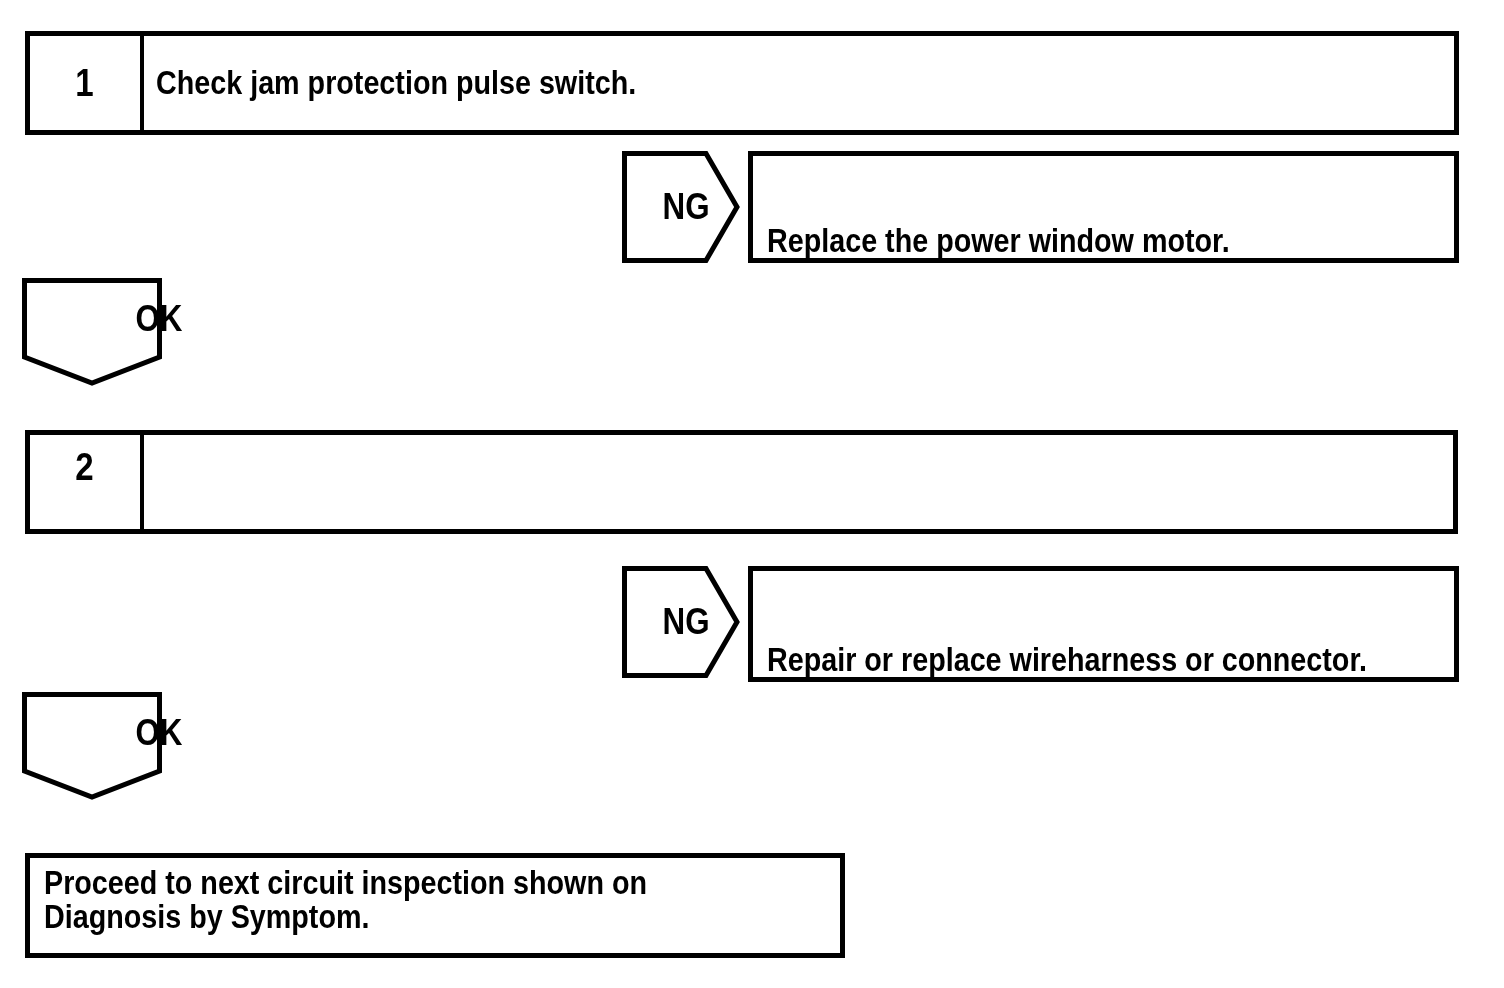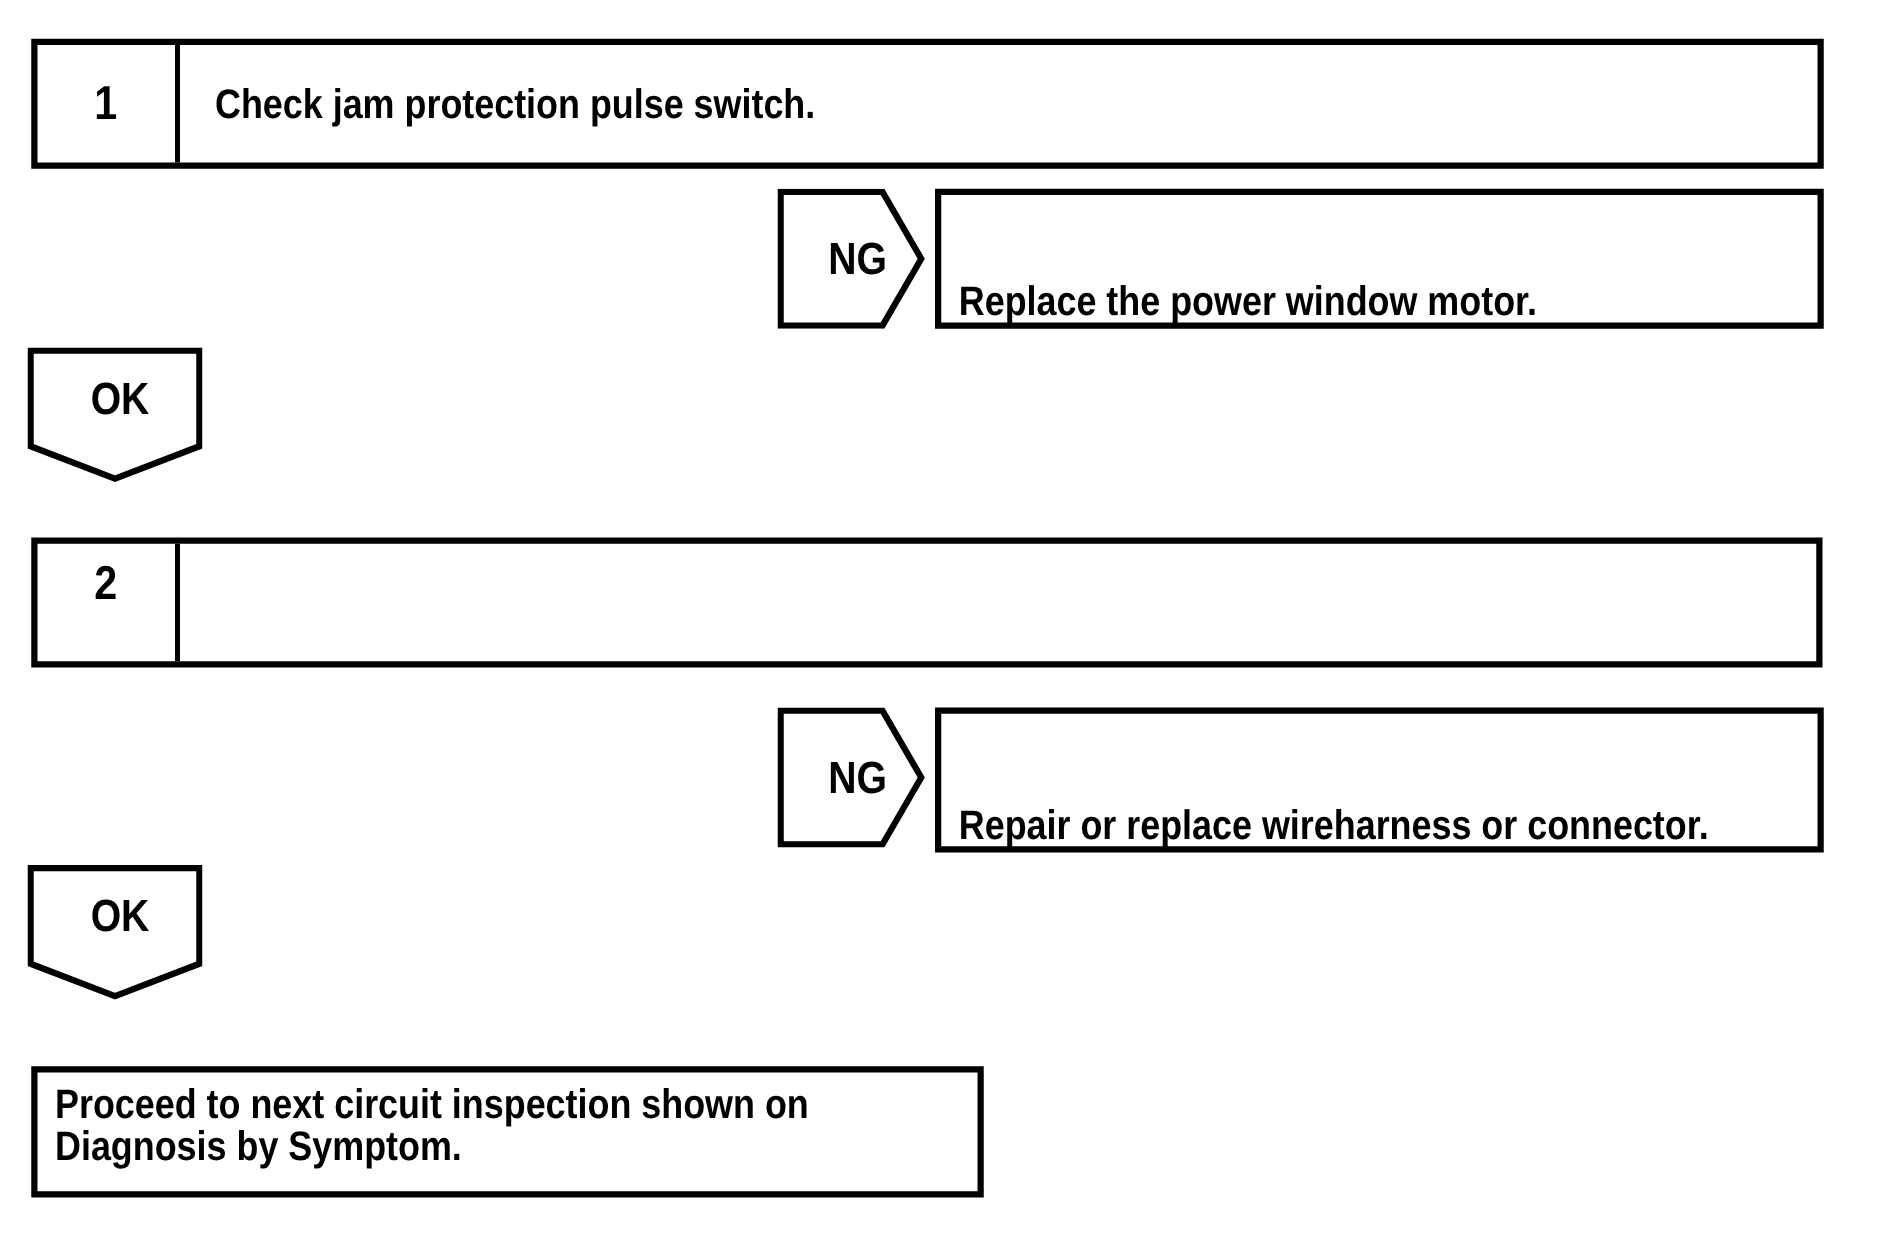--- a/index.html
+++ b/index.html
@@ -29,21 +29,21 @@
     align-items: center;
     justify-content: center;
   }
   .numcell.num-top { align-items: flex-start; }
   .numcell.num-top .t-num { margin-top: 12px; }
   .steptext {
     flex: 1;
     display: flex;
     flex-direction: column;
     justify-content: center;
-    padding-left: 28px;
+    padding-left: 12px;
   }
   
   .cond {
     display: inline-block;
     transform: scaleX(0.87);
     transform-origin: 0 50%;
     white-space: nowrap;
   }
   .cond-c {
     display: inline-block;
@@ -64,32 +64,32 @@
   }
   .badge { position: absolute; padding-left: 24px; }
   .badge svg { position: absolute; left: 0; top: 0; display: block; }
   .badge .label {
     position: absolute;
     display: flex;
     align-items: center;
     justify-content: center;
   }
   .ng .label { left: 0; top: 0; right: 14px; bottom: 0; }
-  .ok .label { left: 0; top: 0; right: 16px; height: 82px; }
+  .ok .label { left: 0; top: 0; right: 0; height: 82px; justify-content: flex-end; }
 
   
   #step1   { left: 25px;  top: 31px;  width: 1434px; height: 104px; }
   #ng1     { left: 622px; top: 151px; width: 118px;  height: 112px; }
   #result1 { left: 748px; top: 151px; width: 711px;  height: 112px; }
   #ok1     { left: 22px;  top: 278px; width: 140px;  height: 108px; }
   #step2   { left: 25px;  top: 430px; width: 1433px; height: 104px; }
   #ng2     { left: 622px; top: 566px; width: 118px;  height: 112px; }
   #result2 { left: 748px; top: 566px; width: 711px;  height: 116px; }
   #ok2     { left: 22px;  top: 692px; width: 140px;  height: 108px; }
-  #final   { left: 25px;  top: 853px; width: 762px;  height: 105px; }
+  #final   { left: 25px;  top: 853px; width: 820px;  height: 105px; }
 </style>
 </head>
 <body>
 
 <div class="canvas">
 
   <div id="step1" class="box step">
     <div class="numcell">
       <span class="cond-c t-num">1</span>
     </div>

